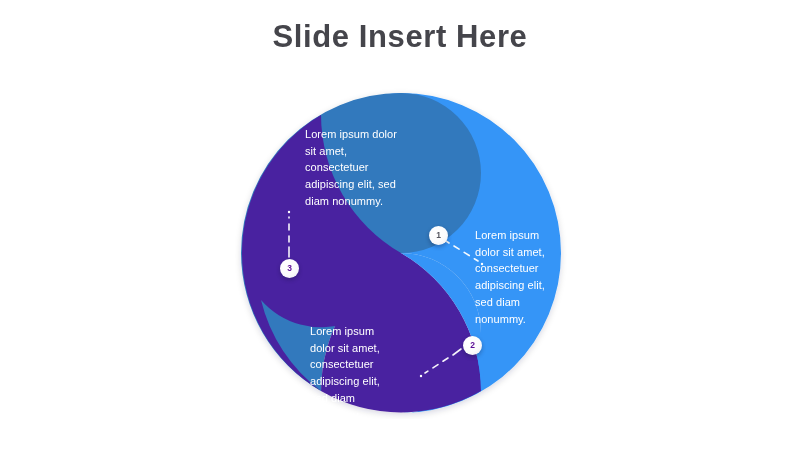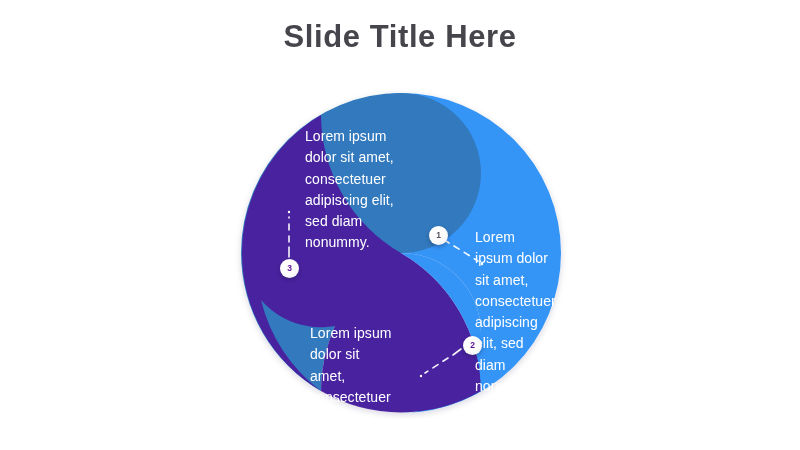--- a/index.html
+++ b/index.html
@@ -45,21 +45,21 @@
     top: 0;
     width: 332px;
     height: 332px;
     display: block;
   }
 
   
   .segment-text {
     position: absolute;
     color: #ffffff;
-    font-size: 14px;
+    font-size: 11px;
     line-height: 1.52;
     letter-spacing: 0.05px;
   }
 
   #segment-text-1 { left: 70px;  top: 39px;  width: 104px; }
   #segment-text-2 { left: 240px; top: 140px; width: 76px; }
   #segment-text-3 { left: 75px;  top: 236px; width: 82px; }
 
   
   #center-node {
@@ -114,21 +114,21 @@
     line-height: 1;
   }
 
   #badge-1 { left: 194px; top: 139px; color: #55555e; }
   #badge-2 { left: 228px; top: 249px; color: #5b0d96; }
   #badge-3 { left: 45px;  top: 172px; color: #5b0d96; }
 </style>
 </head>
 <body>
 
-<div id="slide-title">Slide Title Here</div>
+<div id="slide-title">Slide Insert Here</div>
 
 <div id="diagram-stage">
 
   <svg id="spiral-svg" viewBox="0 0 332 332">
     <defs>
       <filter id="softshadow" x="-30%" y="-30%" width="160%" height="160%">
         <feDropShadow dx="0" dy="2" stdDeviation="3" flood-color="#1a1a3c" flood-opacity="0.16"></feDropShadow>
       </filter>
     </defs>
 

